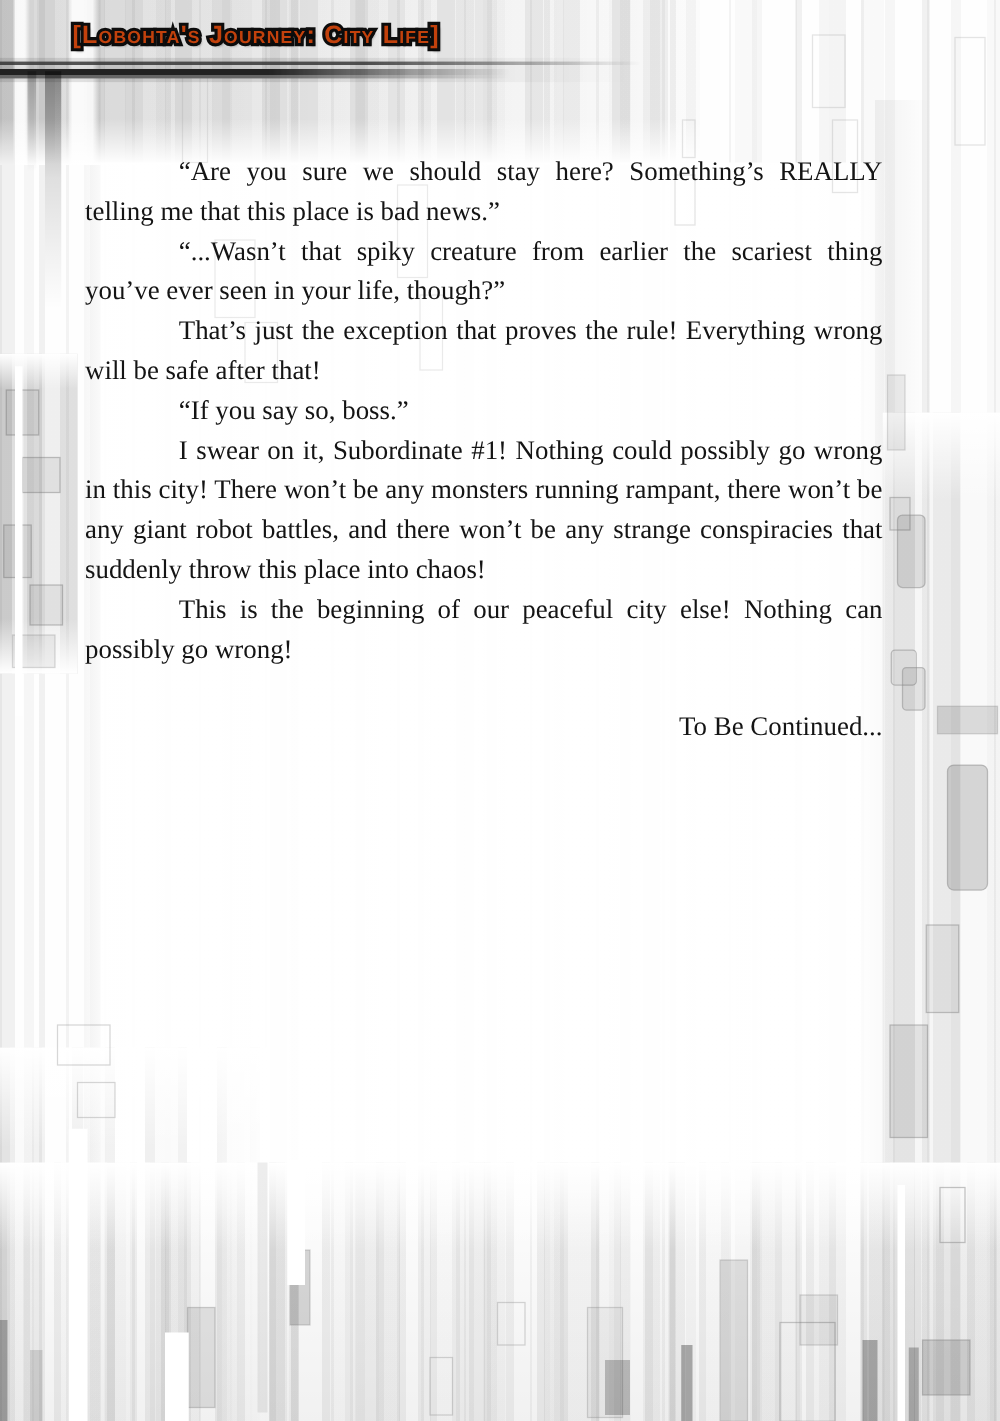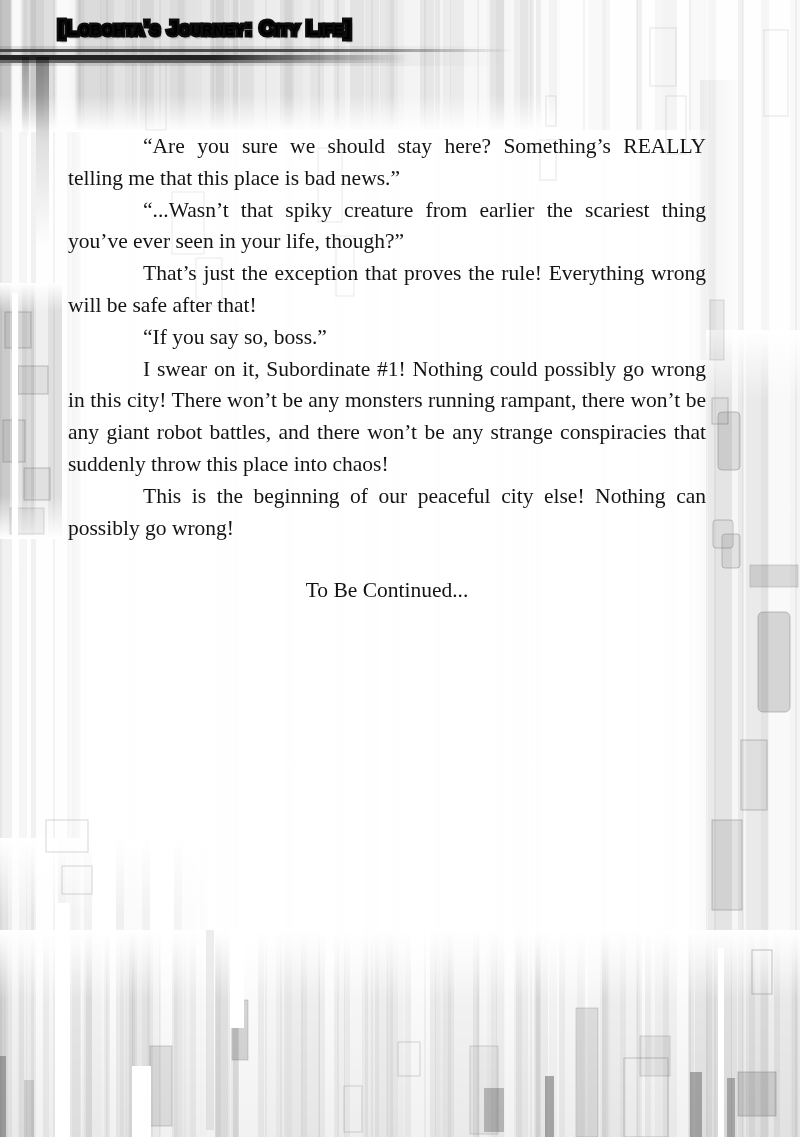--- a/index.html
+++ b/index.html
@@ -93,31 +93,31 @@
     left:36px; top:57px; width:13px; height:190px; z-index:7;
     background:linear-gradient(180deg, rgba(0,0,0,.40), rgba(0,0,0,.12) 45%, rgba(0,0,0,0));
   }
   .v-bar-small{
     left:22px; top:57px; width:7px; height:80px; z-index:7;
     background:linear-gradient(180deg, rgba(0,0,0,.28), rgba(0,0,0,0));
   }
   .title{
     position:absolute; left:38px; top:13px; z-index:9;
     font-family:"Liberation Sans", sans-serif; font-weight:700; font-size:20px; line-height:30px;
-    letter-spacing:1px; font-variant:small-caps; color:#000000; white-space:nowrap;
+    letter-spacing:1px; font-variant:small-caps; color:#c2410c; white-space:nowrap;
     -webkit-text-stroke:5px #0d0d0d; paint-order:stroke fill;
     text-shadow:2px 2px 0 #0d0d0d,-1px -1px 0 #0d0d0d,1px -1px 0 #0d0d0d,-1px 1px 0 #0d0d0d,2px 3px 2px rgba(0,0,0,.45);
     padding-left:20px;
   }
-  .text-block{position:absolute; left:68px; top:122px; width:638px; z-index:10;margin-top:9px;}
+  .text-block{position:absolute; left:68px; top:122px; width:638px; z-index:10;}
   .text-block p{
     margin:0; font-size:21.5px; line-height:31.8px; color:#141414;
     text-align:justify; text-indent:75px;
   }
-  .text-block p.tbc{text-indent:0; margin-top:31px; text-align:center;}
+  .text-block p.tbc{text-indent:0; margin-top:31px; text-align:right;}
 </style>
 </head>
 <body>
 
 <div class="page">
 
   <div class="tex streaks"></div>
   <div class="tex top-left-wash"></div>
   <div class="tex right-top-wash"></div>
   <div class="tex center-wash"></div>

